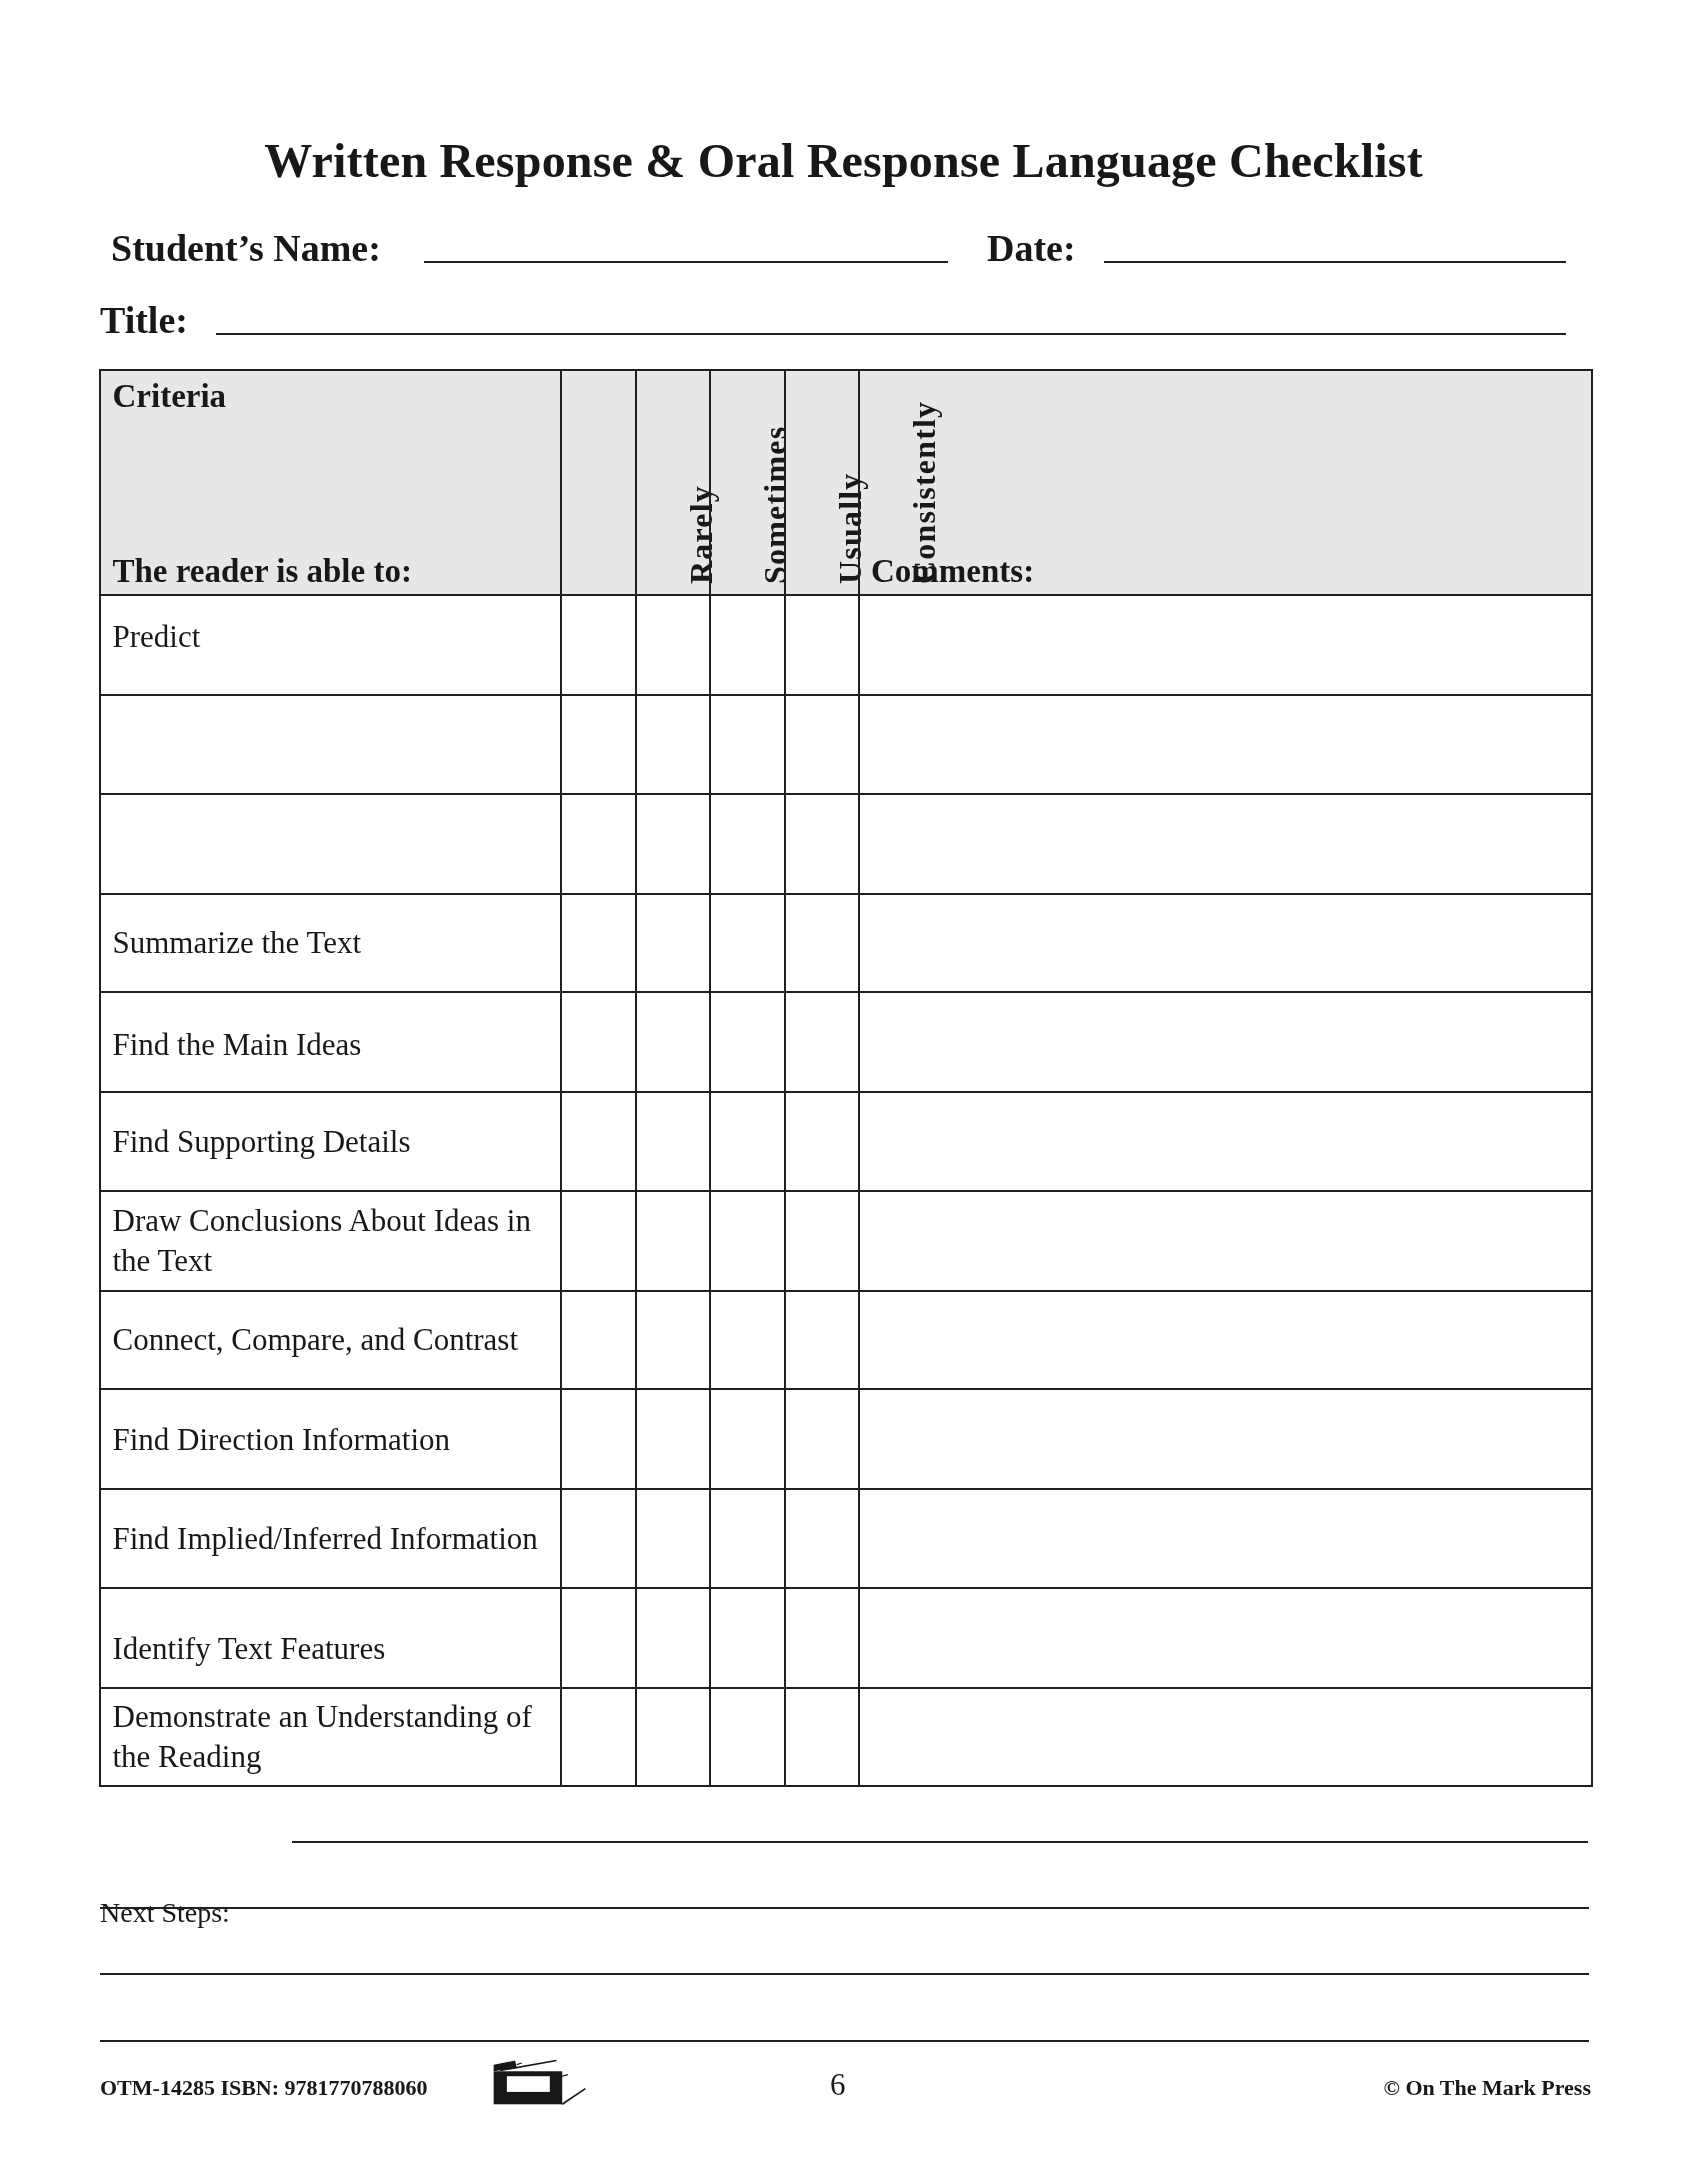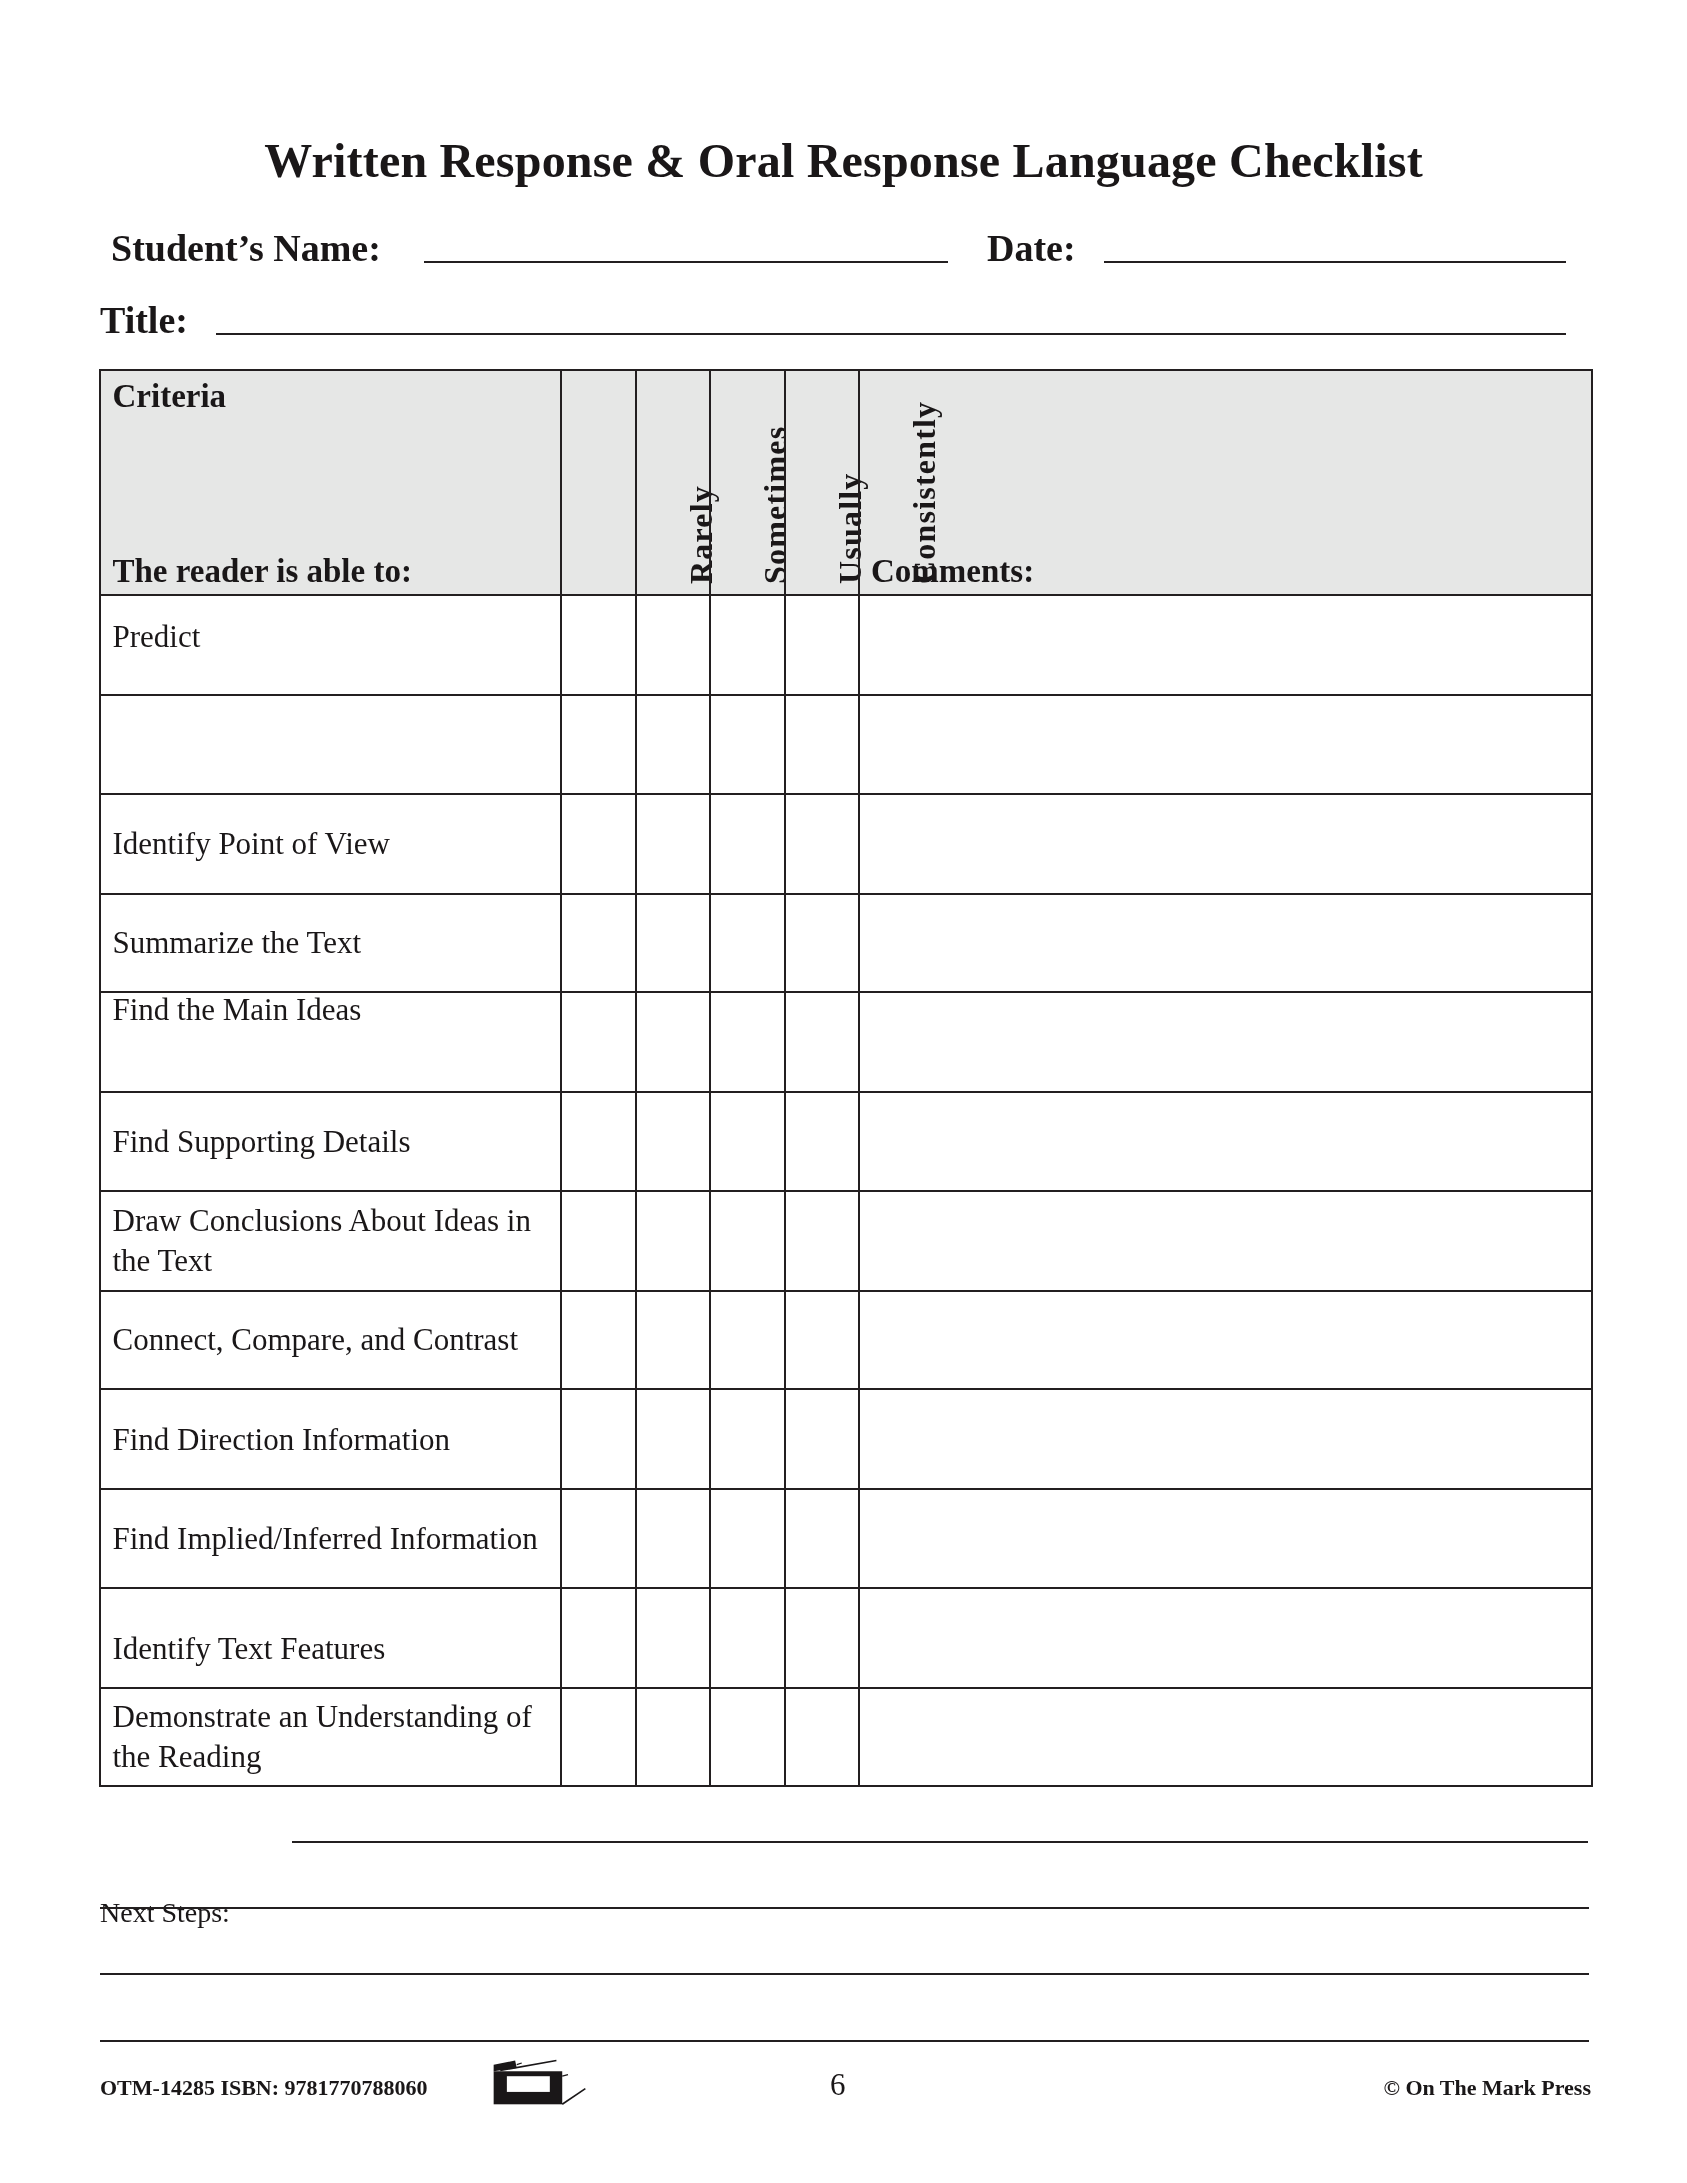--- a/index.html
+++ b/index.html
@@ -77,23 +77,22 @@
   <div class="hline" style="top:620px;"></div>
   <div class="hline" style="top:720px;"></div>
   <div class="hline" style="top:819px;"></div>
   <div class="hline" style="top:919px;"></div>
   <div class="hline" style="top:1017px;"></div>
   <div class="hline" style="top:1117px;"></div>
   <div class="hline" style="top:1216px;"></div>
   <div class="hline" style="top:1316px;"></div>
 
   <div class="row-label" style="top:226px; height:79px;">Predict</div>
-  <div class="row-label" style="top:424px; height:97px;">Identify Point of View</div>
   <div class="row-label" style="top:524px; height:96px;">Summarize the Text</div>
-  <div class="row-label" style="top:590px; height:97px;">Find the Main Ideas</div>
+  <div class="row-label" style="top:625px; height:97px;">Find the Main Ideas</div>
   <div class="row-label" style="top:723px; height:96px;">Find Supporting Details</div>
   <div class="row-label" style="top:821px; height:97px;">Draw Conclusions About Ideas in the Text</div>
   <div class="row-label" style="top:921px; height:96px;">Connect, Compare, and Contrast</div>
   <div class="row-label" style="top:1020px; height:97px;">Find Direction Information</div>
   <div class="row-label" style="top:1120px; height:96px;">Find Implied/Inferred Information</div>
   <div class="row-label" style="top:1219px; height:117px;">Identify Text Features</div>
   <div class="row-label" style="top:1318px; height:96px;">Demonstrate an Understanding of the Reading</div>
 </div>
 
 <div class="abs next-steps">Next Steps:</div>

